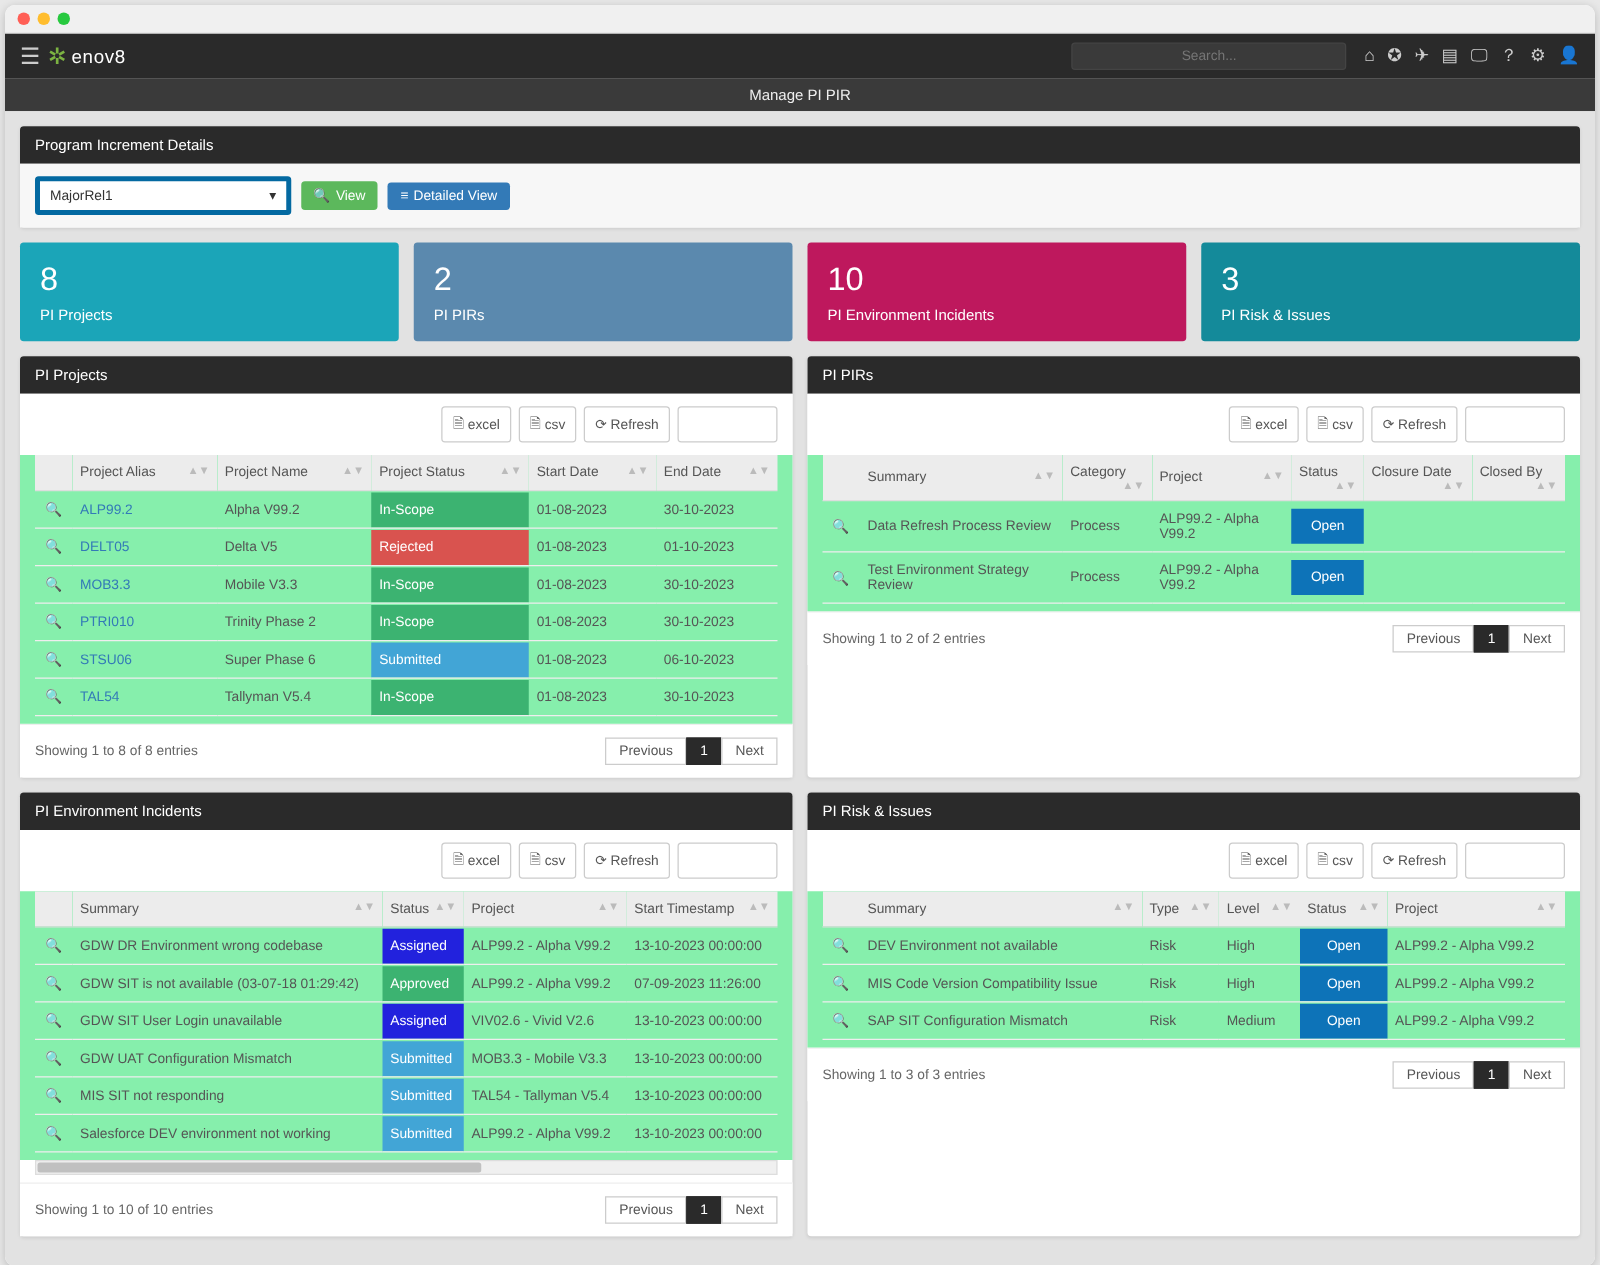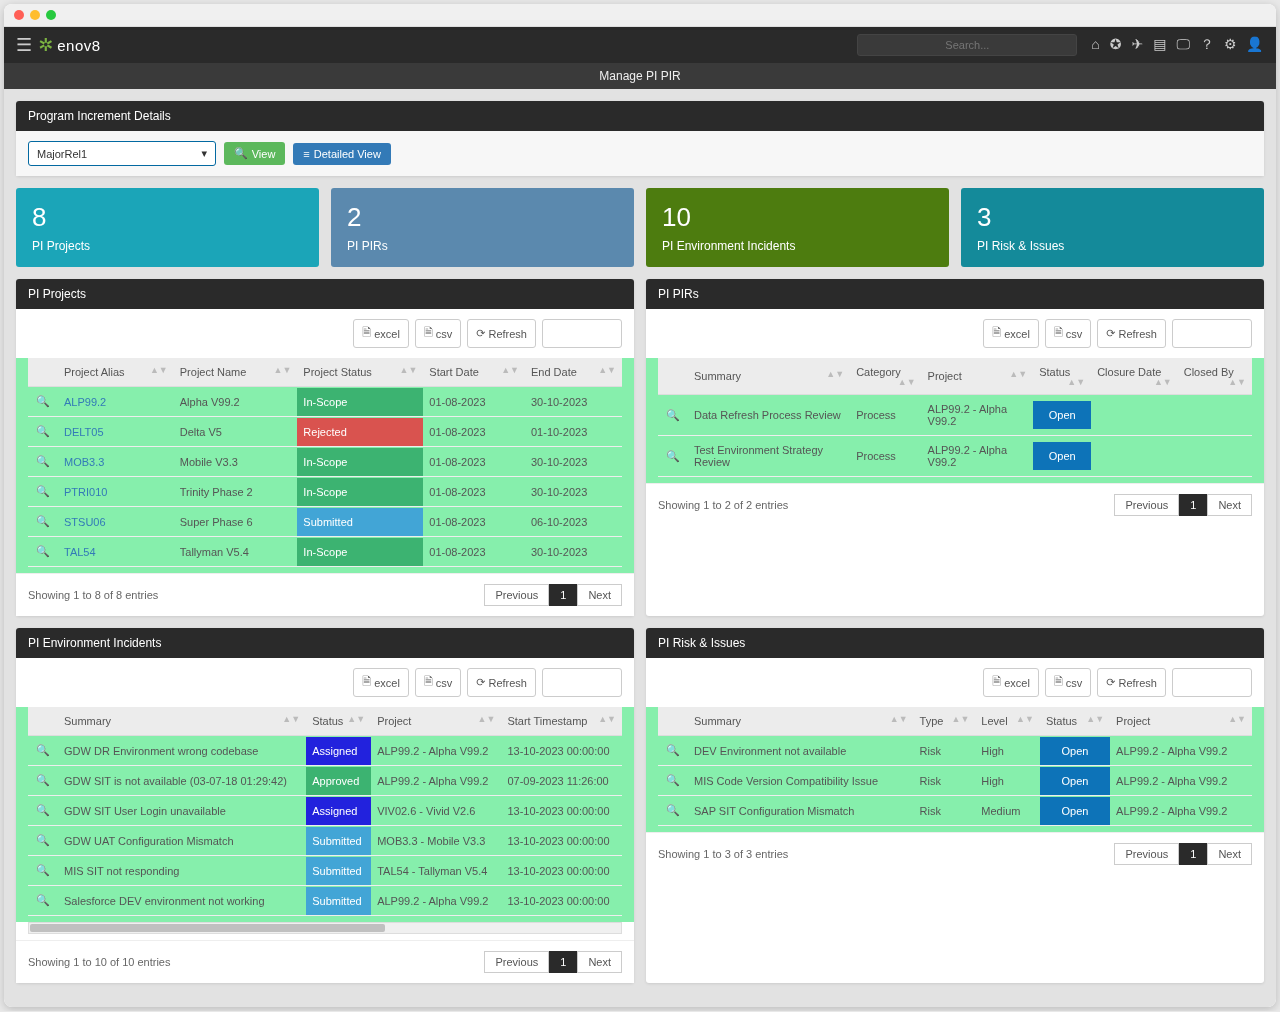--- a/index.html
+++ b/index.html
@@ -17,31 +17,31 @@
 .spacer { flex: 1; }
 .search-top { background: #3a3a3a; border: 1px solid #444; border-radius: 3px; padding: 4px 10px; width: 220px; color: #aaa; font-size: 11px; text-align: center; }
 .top-icons { display: flex; gap: 10px; margin-left: 14px; color: #ccc; font-size: 14px; }
 .top-icons span { cursor: pointer; }
 .subheader { background: #3a3a3a; color: #eee; text-align: center; padding: 6px 0; font-size: 12px; }
 .content { background: #e2e2e2; padding: 12px; }
 .panel { background: #fff; border-radius: 3px; margin-bottom: 12px; box-shadow: 0 1px 3px rgba(0,0,0,0.1); }
 .panel-header { background: #2a2a2a; color: #fff; padding: 8px 12px; font-size: 12px; border-radius: 3px 3px 0 0; }
 .panel-body { padding: 10px 12px; background: #f7f7f7; }
 .form-row { display: flex; gap: 8px; align-items: center; }
-.select-release { background: #fff; border: 1px solid #0369a1; border-radius: 3px; padding: 5px 8px; width: 188px; font-size: 11px; display: flex; justify-content: space-between; align-items: center; cursor: pointer; }
+.select-release { background: #fff; border: 4px solid #0369a1; border-radius: 3px; padding: 5px 8px; width: 205px; font-size: 11px; display: flex; justify-content: space-between; align-items: center; cursor: pointer; }
 .btn { border: none; border-radius: 3px; padding: 5px 10px; font-size: 11px; cursor: pointer; color: #fff; display: inline-flex; align-items: center; gap: 4px; }
 .btn-green { background: #5cb85c; }
 .btn-blue { background: #337ab7; }
 .stats { display: flex; gap: 12px; margin-bottom: 12px; }
 .stat-card { flex: 1; color: #fff; padding: 14px 16px; border-radius: 3px; }
 .stat-num { font-size: 26px; font-weight: 300; }
 .stat-label { font-size: 12px; margin-top: 6px; }
 .sc-teal { background: #1ba5b8; }
 .sc-steel { background: #5b89ae; }
-.sc-purple { background: #4d7c0f; }
+.sc-purple { background: #be185d; }
 .sc-darkteal { background: #148a9a; }
 .grid2 { display: flex; gap: 12px; margin-bottom: 12px; }
 .grid2 > .panel { flex: 1; margin-bottom: 0; }
 .toolbar { display: flex; justify-content: flex-end; gap: 6px; padding: 10px 12px; background: #fff; }
 .btn-outline { background: #fff; border: 1px solid #ccc; color: #555; border-radius: 3px; padding: 4px 8px; font-size: 11px; cursor: pointer; display: inline-flex; align-items: center; gap: 3px; }
 .search-small { border: 1px solid #ccc; border-radius: 3px; padding: 4px 8px; width: 80px; font-size: 11px; }
 table { width: 100%; border-collapse: collapse; font-size: 11px; }
 th { background: #ececec; text-align: left; padding: 8px 6px; font-weight: normal; color: #555; border-bottom: 1px solid #ddd; position: relative; }
 th .sort { float: right; color: #bbb; font-size: 9px; line-height: 8px; }
 td { padding: 8px 6px; border-bottom: 1px solid #eee; color: #555; }

